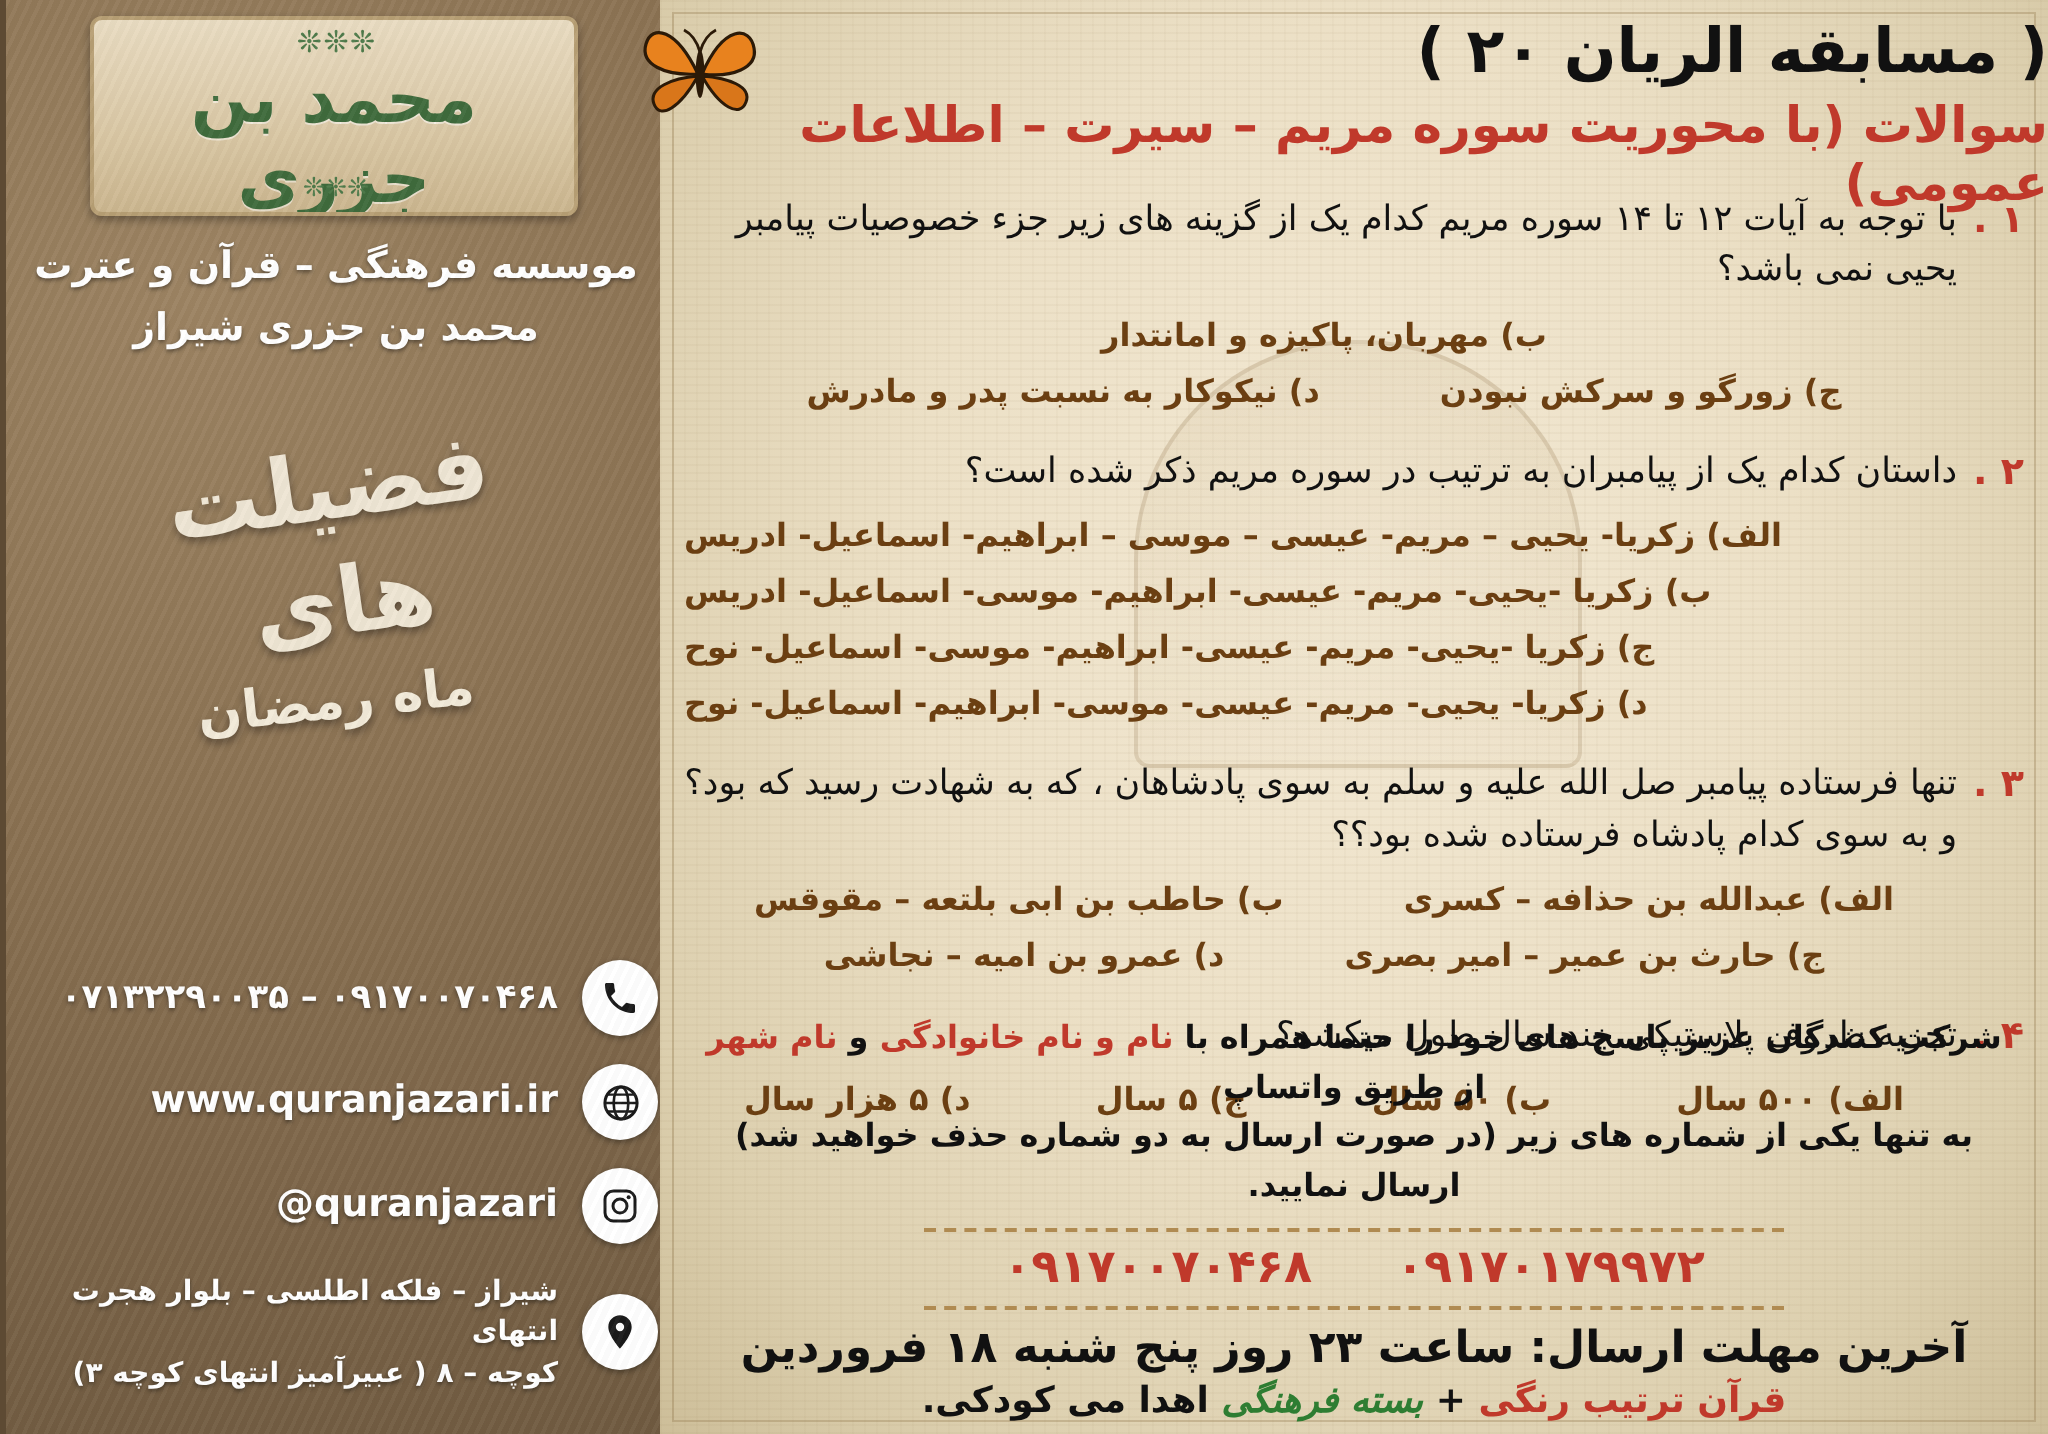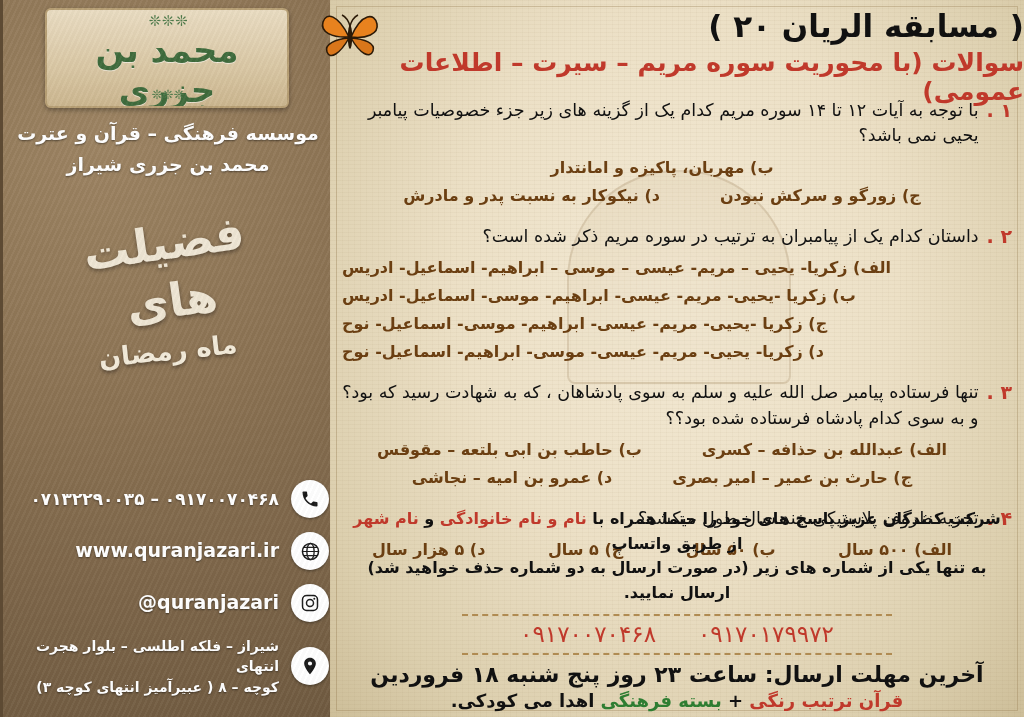--- a/index.html
+++ b/index.html
@@ -255,21 +255,21 @@
     border-top:2px dashed #b08b52;
     border-bottom:2px dashed #b08b52;
     display:flex;
     justify-content:center;
     gap:42px;
     direction:ltr;
   }
   .phone {
     color:#c0392b;
     font-size:23px;
-    font-weight:normal;
+    font-weight:bold;
     letter-spacing:1px;
   }
   .deadline {
     margin-top:7px;
     font-size:22px;
     font-weight:bold;
     color:#111;
   }
   .note-2 {
     margin-top:8px;
@@ -279,21 +279,21 @@
     line-height:1.6;
     padding:0 20px;
   }
   .prize {
     margin-top:3px;
     font-size:18px;
     font-weight:bold;
     color:#111;
   }
   .prize .red { color:#c0392b; }
-  .prize .green { color:#2e7d32; }
+  .prize .green { color:#2e7d32;font-style:italic; }
 
   
   .butterfly {
     position:absolute;
     top:6px; left:318px;
     width:64px; height:62px;
     z-index:5;
   }
 
   

